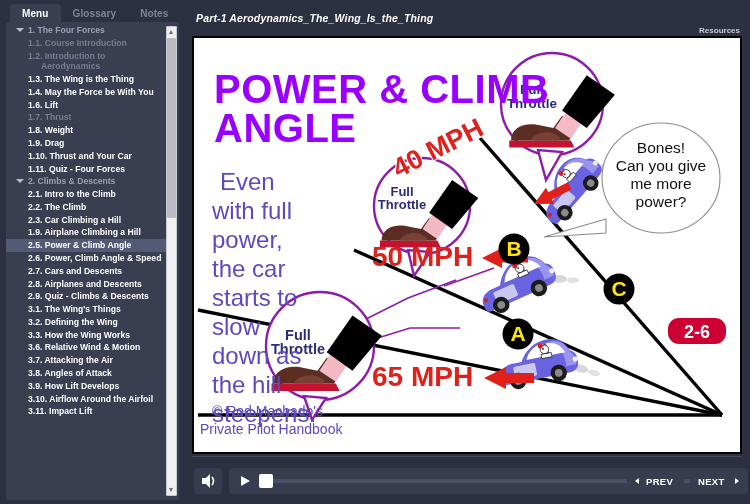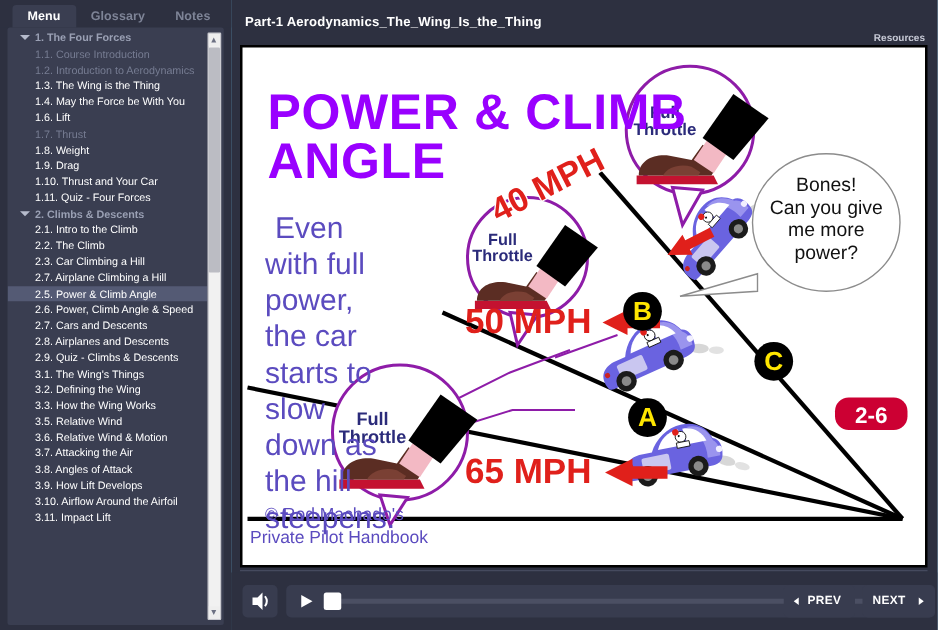--- a/index.html
+++ b/index.html
@@ -11,21 +11,21 @@
     width: 750px;
     height: 504px;
     overflow: hidden;
     font-family: "Liberation Sans", sans-serif;
     -webkit-font-smoothing: antialiased;
   }
   #app {
     position: relative;
     width: 750px;
     height: 504px;
-    background: #7dd3fc;
+    background: #4c1d95;
     display: flex;
   }
 
   
   #sidebar {
     position: relative;
     width: 185px;
     height: 504px;
     background: #2d3040;
     flex: 0 0 185px;
@@ -74,21 +74,21 @@
   }
   ul.toc {
     list-style: none;
     margin: 0;
     padding: 0;
   }
   li.toc-item {
     font-size: 8.6px;
     line-height: 10.6px;
     color: #ffffff;
-    font-weight: normal;
+    font-weight: bold;
     padding: 1.1px 4px 1.1px 0;
     cursor: pointer;
     box-sizing: border-box;
   }
   li.toc-item.group {
     font-weight: bold;
     color: #9aa0b4;
     padding-left: 22px;
     position: relative;
   }
@@ -166,20 +166,21 @@
     height: 28px;
   }
   #course-title {
     position: absolute;
     left: 11px;
     top: 12px;
     font-size: 10.5px;
     font-weight: bold;
     color: #ffffff;
     letter-spacing: .15px;
+    font-style: italic;
   }
   #resources-link {
     position: absolute;
     right: 10px;
     top: 26px;
     font-size: 8px;
     font-weight: bold;
     color: #c7cad6;
     cursor: pointer;
     padding-left: 28px;
@@ -319,30 +320,29 @@
             <li class="toc-item leaf">1.6. Lift</li>
             <li class="toc-item leaf dim">1.7. Thrust</li>
             <li class="toc-item leaf">1.8. Weight</li>
             <li class="toc-item leaf">1.9. Drag</li>
             <li class="toc-item leaf">1.10. Thrust and Your Car</li>
             <li class="toc-item leaf">1.11. Quiz - Four Forces</li>
             <li class="toc-item group"><span class="caret"></span><span>2. Climbs &amp; Descents</span></li>
             <li class="toc-item leaf">2.1. Intro to the Climb</li>
             <li class="toc-item leaf">2.2. The Climb</li>
             <li class="toc-item leaf">2.3. Car Climbing a Hill</li>
-            <li class="toc-item leaf">2.7. Airplane Climbing a Hill</li>
+            <li class="toc-item leaf">1.9. Airplane Climbing a Hill</li>
             <li class="toc-item leaf selected">2.5. Power &amp; Climb Angle</li>
             <li class="toc-item leaf">2.6. Power, Climb Angle &amp; Speed</li>
             <li class="toc-item leaf">2.7. Cars and Descents</li>
             <li class="toc-item leaf">2.8. Airplanes and Descents</li>
             <li class="toc-item leaf">2.9. Quiz - Climbs &amp; Descents</li>
             <li class="toc-item leaf">3.1. The Wing's Things</li>
             <li class="toc-item leaf">3.2. Defining the Wing</li>
             <li class="toc-item leaf">3.3. How the Wing Works</li>
-            <li class="toc-item leaf">3.5. Relative Wind</li>
             <li class="toc-item leaf">3.6. Relative Wind &amp; Motion</li>
             <li class="toc-item leaf">3.7. Attacking the Air</li>
             <li class="toc-item leaf">3.8. Angles of Attack</li>
             <li class="toc-item leaf">3.9. How Lift Develops</li>
             <li class="toc-item leaf">3.10. Airflow Around the Airfoil</li>
             <li class="toc-item leaf">3.11. Impact Lift</li>
           </ul>
       </div>
 
       <div id="menu-scrollbar">

